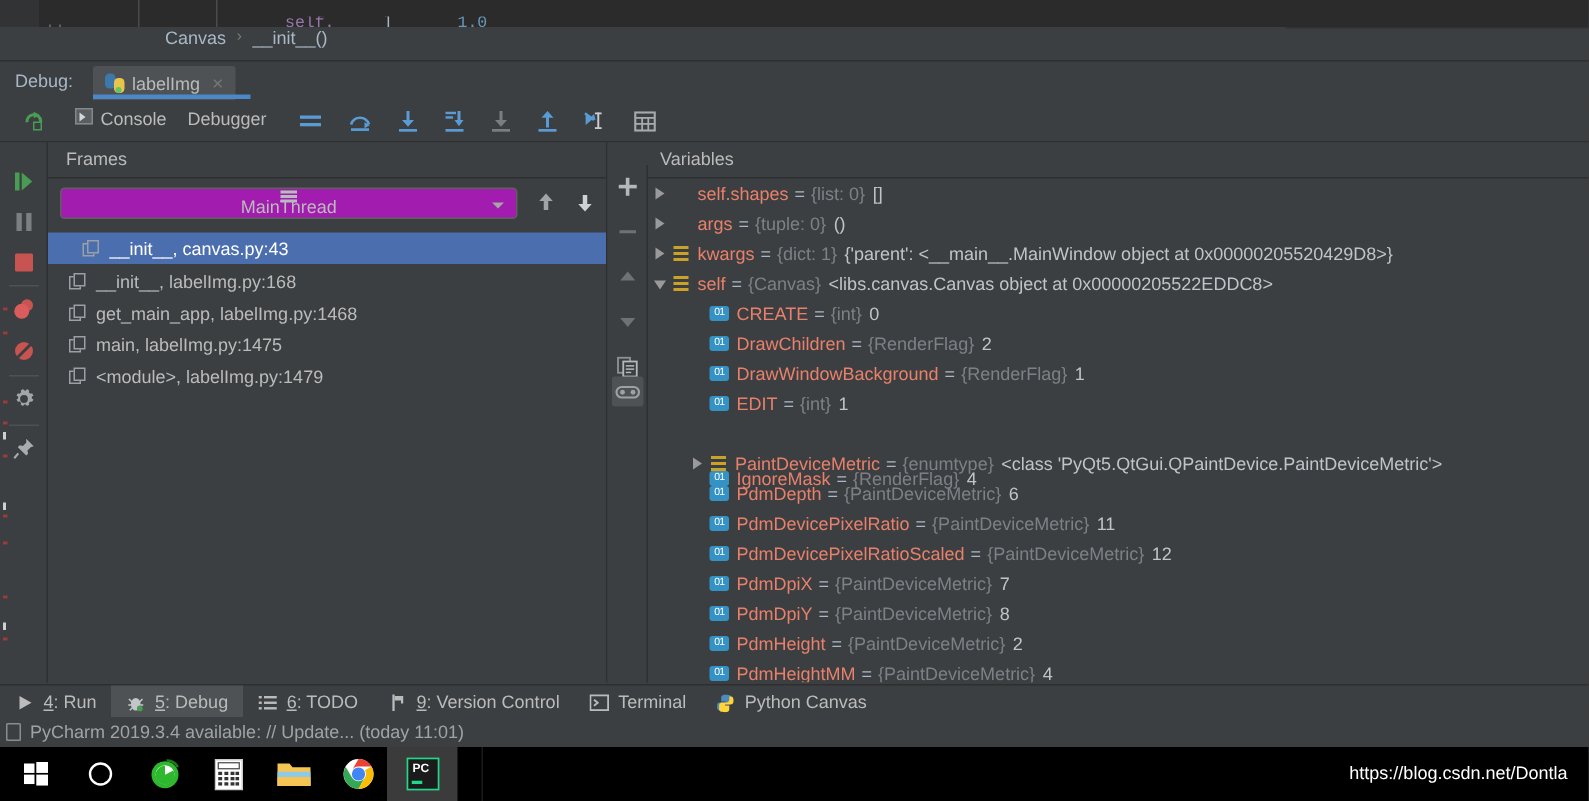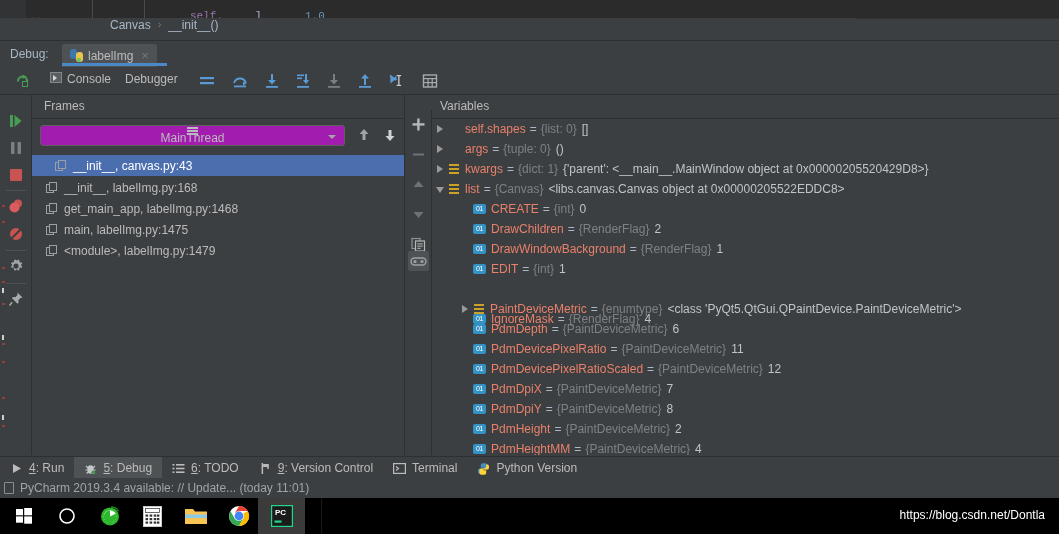--- a/index.html
+++ b/index.html
@@ -452,21 +452,21 @@
           <span class="vtype">{dict: 1}</span>
           <span class="vval">{'parent': &lt;__main__.MainWindow object at 0x00000205520429D8&gt;}</span>
         </div>
         <div class="var-row" style="top: 60px; left: 4px;">
           <span class="tri open"></span>
           <span class="ico ico-dict">
             <i style="top:1px"></i>
             <i style="top:5px"></i>
             <i style="top:9px"></i>
           </span>
-          <span class="vname">list</span>
+          <span class="vname">self</span>
           <span class="veq">=</span>
           <span class="vtype">{Canvas}</span>
           <span class="vval">&lt;libs.canvas.Canvas object at 0x00000205522EDDC8&gt;</span>
         </div>
         <div class="var-row" style="top: 80px; left: 29px;">
           <span class="tri none"></span>
           <span class="ico ico-int">01</span>
           <span class="vname">CREATE</span>
           <span class="veq">=</span>
           <span class="vtype">{int}</span>
@@ -630,21 +630,21 @@
       </span>
       <span>Terminal</span>
     </div>
     <div class="bb-item">
       <span class="bb-ico">
         <svg width="13" height="13" viewBox="0 0 13 13">
           <path d="M6.5 1.2 C3.5 1.2 3.8 2.8 3.8 4.3 l0 1.4 2.8 0 0 0.7 -3.8 0 C1.2 6.4 1 7.6 1 9 c0 1.4 0.2 2.6 1.8 2.6 l1 0 0-1.9 c0-1.3 1-2.1 2.2-2.1 l2.6 0 c1.2 0 2-0.8 2-2.1 l0-2.2 C10.6 2 10 1.2 6.5 1.2z" fill="#4b8bbe"></path>
           <path d="M6.5 12.8 C9.5 12.8 9.2 11.2 9.2 9.7 l0-1.4 -2.8 0 0-0.7 3.8 0 c1.6 0 1.8-1.2 1.8-2.6 0-1.4-0.2-2.6-1.8-2.6 l-1 0 0 1.9 c0 1.3-1 2.1-2.2 2.1 l-2.6 0 c-1.2 0-2 0.8-2 2.1 l0 2.2 C2.4 12 3 12.8 6.5 12.8z" fill="#ffd43b"></path>
         </svg>
       </span>
-      <span>Python Version</span>
+      <span>Python Canvas</span>
     </div>
   </div>
 
   <div class="statusbar">
     <span class="status-ico"></span>
     <span class="status-text">PyCharm 2019.3.4 available: // Update... (today 11:01)</span>
   </div>
 
   <div class="taskbar">
     <div class="tb-btn" style="left:0;">

